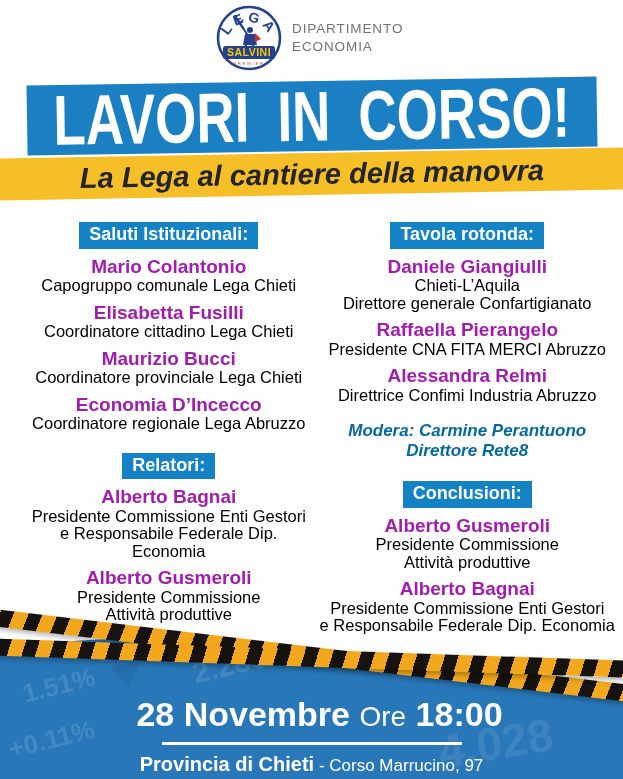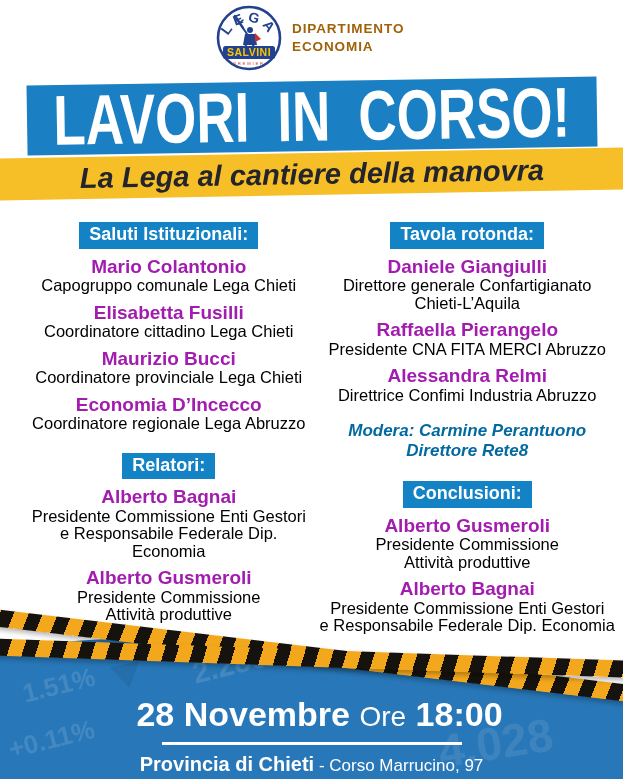--- a/index.html
+++ b/index.html
@@ -4,21 +4,21 @@
 <style>
   html,body{margin:0;padding:0;}
   body{
     width:623px;height:779px;overflow:hidden;background:#fff;
     font-family:"Liberation Sans",sans-serif;position:relative;
   }
   .poster{position:absolute;inset:0;width:623px;height:779px;overflow:hidden;background:#fff;}
 
   
   .brand{position:absolute;top:5px;left:216px;display:flex;align-items:center;gap:10px;}
-  .dept{color:#a16207;font-weight:bold;font-size:13.5px;letter-spacing:.9px;line-height:1.32;}
+  .dept{color:#737373;font-weight:normal;font-size:13.5px;letter-spacing:.9px;line-height:1.32;}
 
   
   .title-band{
     position:absolute;top:81px;left:27px;width:570px;height:70px;background:#1b80c3;
     transform:rotate(-0.9deg);display:flex;align-items:center;justify-content:center;
   }
   .title-text{
     color:#fff;font-weight:bold;font-size:63px;white-space:nowrap;
     letter-spacing:0;word-spacing:16px;transform:scale(0.84,1.12);
   }
@@ -148,22 +148,22 @@
           <div class="role">Attività produttive</div>
         </div>
       </div>
     </div>
 
     <div class="col">
       <div>
         <span class="chip">Tavola rotonda:</span>
         <div class="person">
           <div class="name">Daniele Giangiulli</div>
+          <div class="role">Chieti-L’Aquila</div>
           <div class="role">Direttore generale Confartigianato</div>
-          <div class="role">Chieti-L’Aquila</div>
         </div>
         <div class="person">
           <div class="name">Raffaella Pierangelo</div>
           <div class="role">Presidente CNA FITA MERCI Abruzzo</div>
         </div>
         <div class="person">
           <div class="name">Alessandra Relmi</div>
           <div class="role">Direttrice Confimi Industria Abruzzo</div>
         </div>
       </div>

